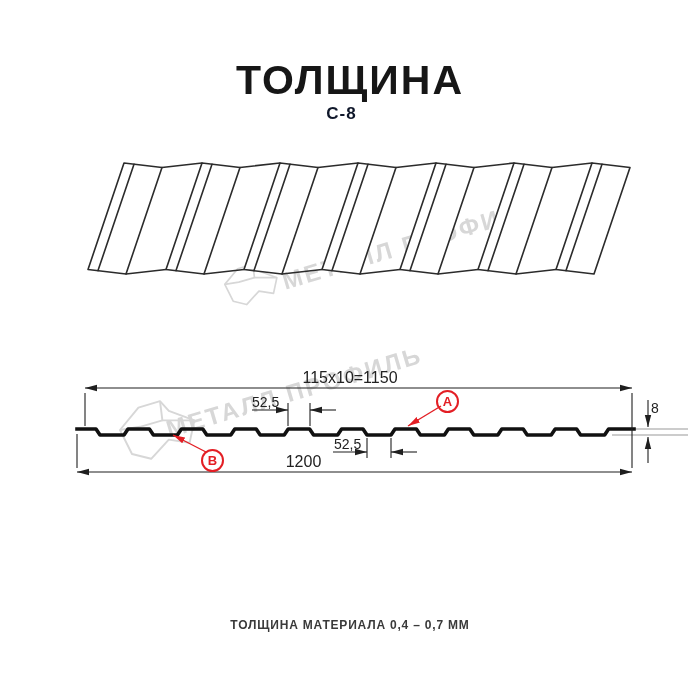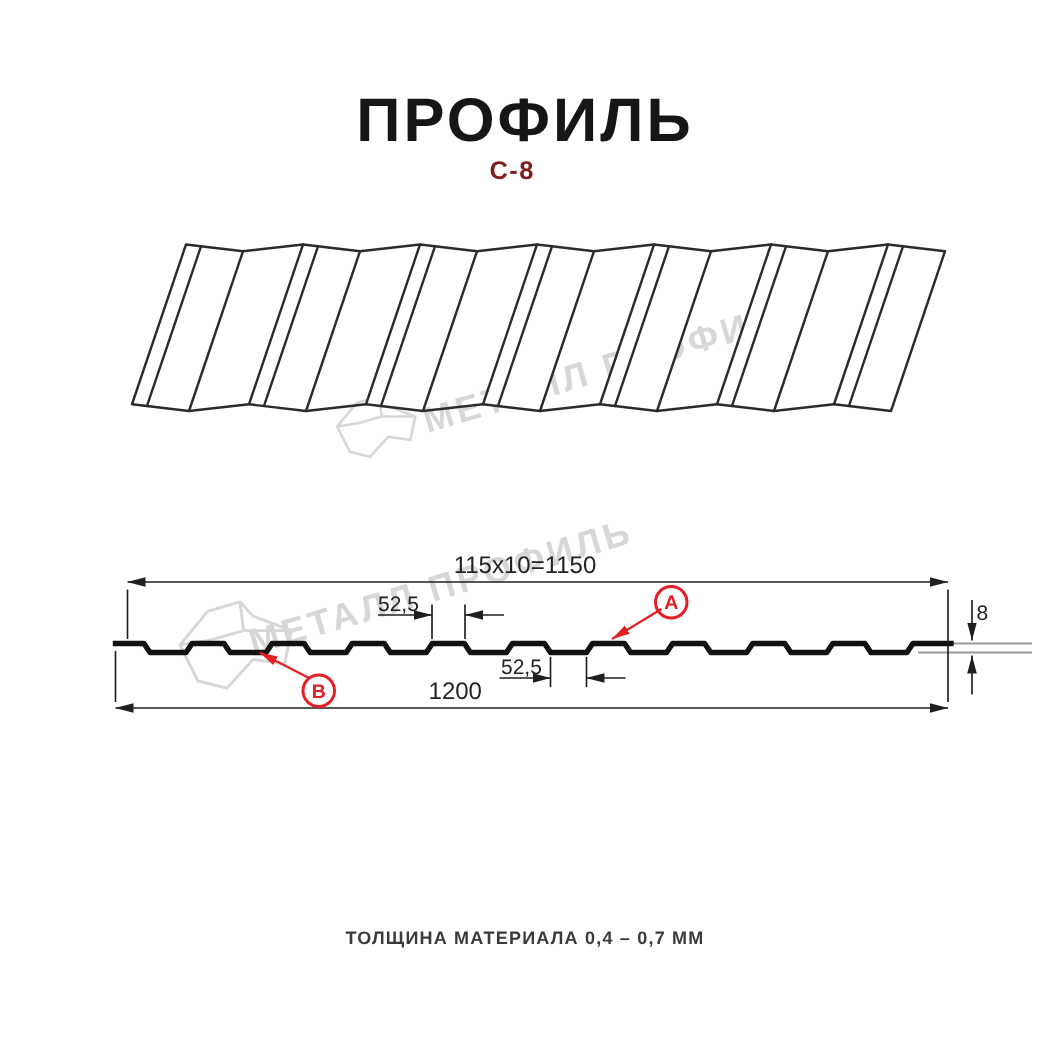--- a/index.html
+++ b/index.html
@@ -8,21 +8,21 @@
     font-family:"Liberation Sans", sans-serif;color:#1f1f1f;
   }
   .abs{position:absolute;}
   
   .title{
     left:0;top:57px;width:700px;text-align:center;
     font-size:41px;font-weight:800;letter-spacing:2px;color:#161616;
   }
   .subtitle{
     left:0;top:104px;width:683px;text-align:center;
-    font-size:17px;font-weight:700;letter-spacing:1px;color:#7f1d1d;
+    font-size:17px;font-weight:700;letter-spacing:1px;color:#0f172a;
   }
   .footer{
     left:0;top:618px;width:700px;text-align:center;
     font-size:12px;font-weight:600;letter-spacing:0.8px;color:#3a3a3a;
   }
   
   .dim{color:#222;white-space:nowrap;z-index:3;}
   .dim-cover {left:0;top:369px;width:700px;text-align:center;font-size:16px;}
   .dim-total {left:0;top:453px;width:607px;text-align:center;font-size:16px;}
   .dim-flat-top {left:252px;top:394px;font-size:14px;}
@@ -146,21 +146,21 @@
     <line x1="648" y1="400" x2="648" y2="427" marker-end="url(#arrB)"></line>
     <line x1="648" y1="463" x2="648" y2="437" marker-end="url(#arrB)"></line>
   </g>
 
   <g stroke="#e31e24" stroke-width="1.4" fill="#e31e24">
     <line x1="441" y1="406" x2="408" y2="426" marker-end="url(#arrR)"></line>
     <line x1="206" y1="452" x2="173" y2="435" marker-end="url(#arrR)"></line>
   </g>
 </svg>
 
-<div class="abs title">ПРОФИЛЬ</div>
+<div class="abs title">ТОЛЩИНА</div>
 <div class="abs subtitle">С-8</div>
 
 <div class="abs dim dim-cover">115x10=1150</div>
 <div class="abs dim dim-total">1200</div>
 <div class="abs dim dim-flat-top">52,5</div>
 <div class="abs dim dim-flat-bot">52,5</div>
 <div class="abs dim dim-height">8</div>
 
 <div class="abs side-circle circle-a">
   <span>A</span>

